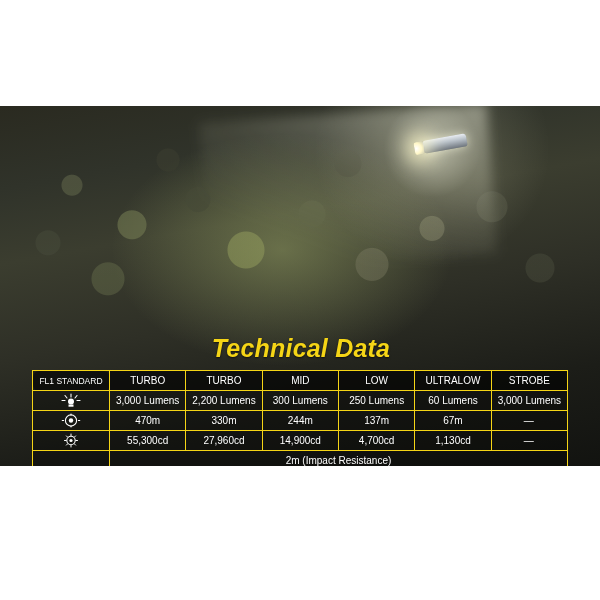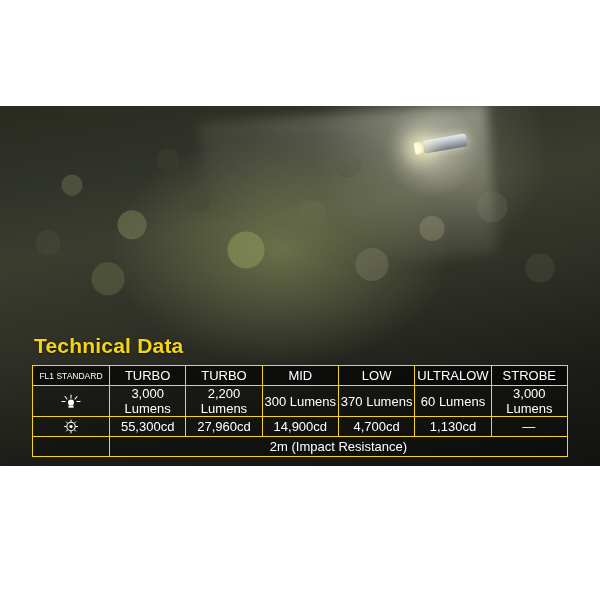--- a/index.html
+++ b/index.html
@@ -85,36 +85,38 @@
   }
   
   .tech-wrap {
     position: absolute;
     left: 32px;
     top: 228px;
     width: 536px;
   }
   .tech-title {
     color: #f5d516;
+    font-style: italic;
     font-weight: bold;
-    font-size: 21px;
+    font-size: 25px;
     letter-spacing: 0.2px;
     margin: 0 0 7px 2px;
     text-shadow: 0 1px 2px rgba(0,0,0,0.6);
+    text-align: center;
   }
   table.spec {
     border-collapse: collapse;
     width: 100%;
     table-layout: fixed;
     background: rgba(0,0,0,0.30);
   }
   table.spec td, table.spec th {
     border: 1px solid #f5d516;
     color: #ffffff;
-    font-size: 13px;
+    font-size: 10px;
     text-align: center;
     height: 19px;
     padding: 0 1px;
     font-weight: normal;
   }
   thead th {
     color: #f5d516;
     font-weight: bold;
     font-size: 9px;
     background: rgba(0,0,0,0.45);
@@ -168,23 +170,43 @@
                   <line x1="2" y1="7.5" x2="5" y2="7.5"></line>
                   <line x1="20" y1="7.5" x2="17" y2="7.5"></line>
                 </g>
                 <circle cx="11" cy="8.5" r="3" fill="#ffffff"></circle>
                 <rect x="8.5" y="11.5" width="5" height="2.2" fill="#ffffff"></rect>
               </svg>
             </td>
             <td>3,000 Lumens</td>
             <td>2,200 Lumens</td>
             <td>300 Lumens</td>
-            <td>370 Lumens</td>
+            <td>250 Lumens</td>
             <td>60 Lumens</td>
             <td>3,000 Lumens</td>
+          </tr>
+          <tr>
+            <td class="icon-cell">
+              <svg width="20" height="15" viewBox="0 0 20 15" aria-hidden="true">
+                <circle cx="10" cy="7.5" r="5.6" fill="none" stroke="#ffffff" stroke-width="1.1"></circle>
+                <circle cx="10" cy="7.5" r="2.2" fill="#ffffff"></circle>
+                <g stroke="#ffffff" stroke-width="1">
+                  <line x1="10" y1="0.6" x2="10" y2="2.4"></line>
+                  <line x1="10" y1="12.6" x2="10" y2="14.4"></line>
+                  <line x1="0.8" y1="7.5" x2="3" y2="7.5"></line>
+                  <line x1="17" y1="7.5" x2="19.2" y2="7.5"></line>
+                </g>
+              </svg>
+            </td>
+            <td>470m</td>
+            <td>330m</td>
+            <td>244m</td>
+            <td>137m</td>
+            <td>67m</td>
+            <td class="dash">—</td>
           </tr>
           <tr>
             <td class="icon-cell">
               <svg width="20" height="15" viewBox="0 0 20 15" aria-hidden="true">
                 <circle cx="10" cy="7.5" r="4.2" fill="none" stroke="#ffffff" stroke-width="1.1"></circle>
                 <circle cx="10" cy="7.5" r="1.6" fill="#ffffff"></circle>
                 <g stroke="#ffffff" stroke-width="1" stroke-linecap="round">
                   <line x1="10" y1="1" x2="10" y2="2.6"></line>
                   <line x1="10" y1="12.4" x2="10" y2="14"></line>
                   <line x1="3.5" y1="7.5" x2="5.1" y2="7.5"></line>

